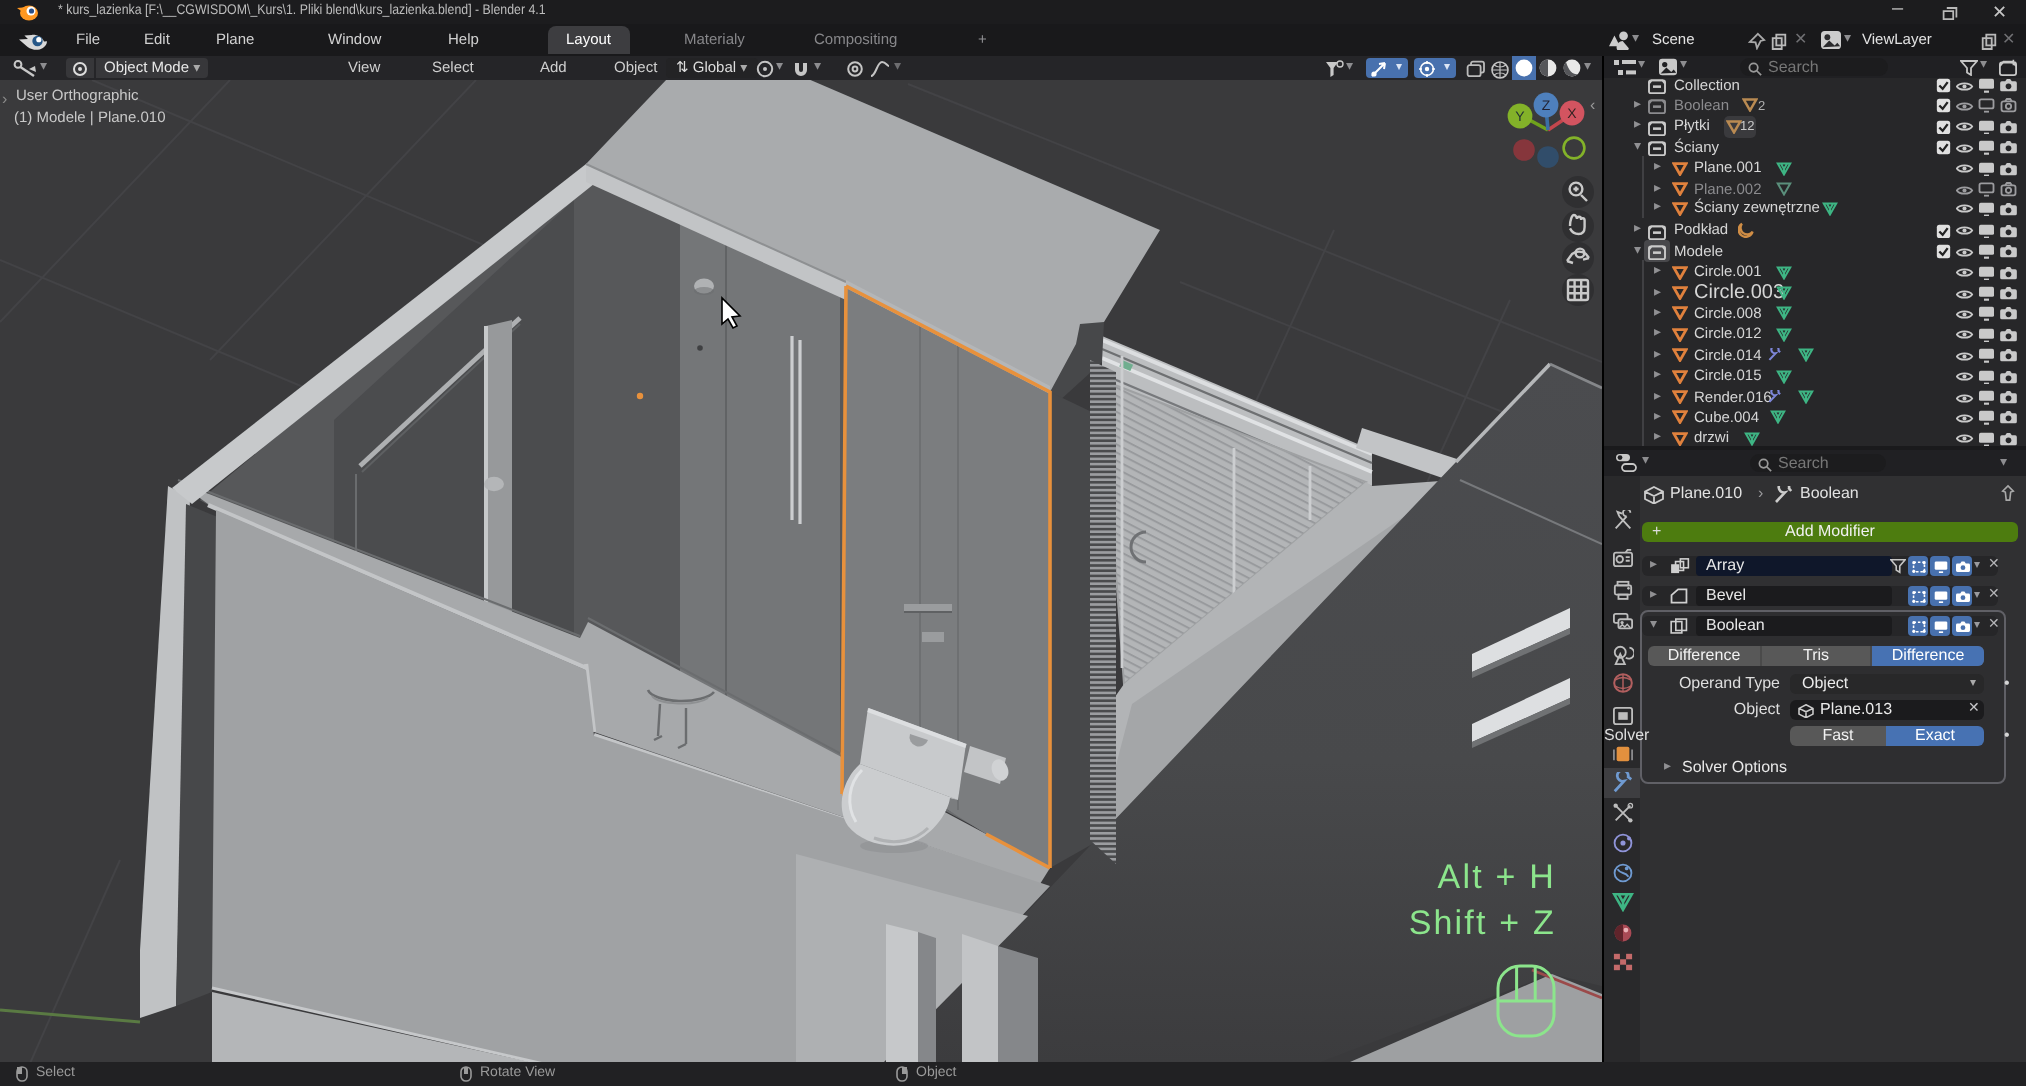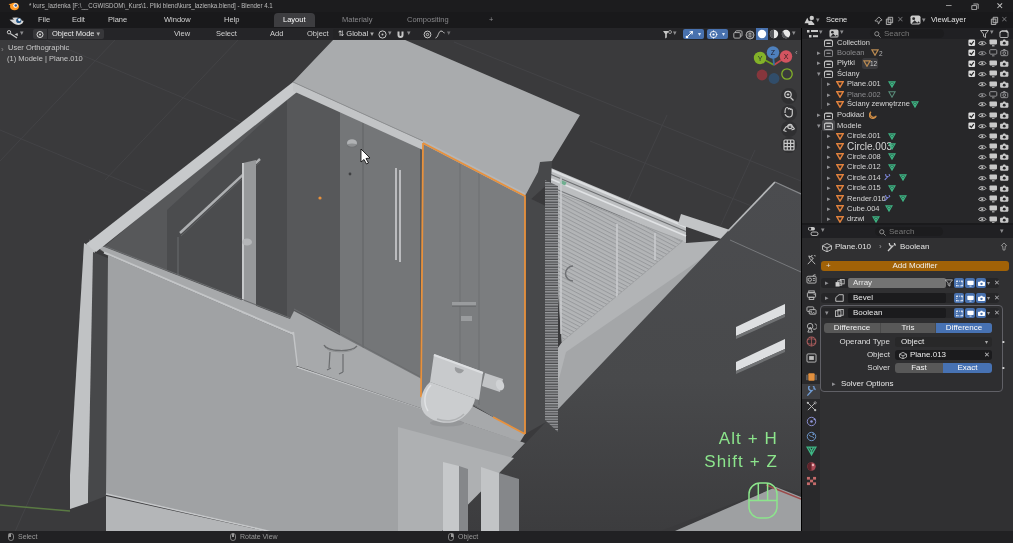--- a/index.html
+++ b/index.html
@@ -889,31 +889,31 @@
       <span class="abs" style="left:33px;top:17px">Plane.010</span>
       <span class="abs" style="left:77px;top:17px;color:#9a9a9d;font-size:8px">›</span>
       <svg class="abs" style="left:85px;top:18px" width="10" height="9" viewBox="0 0 10 9">
           <path d="M1 8 L5.5 3.2 a2.6 2.6 0 1 1 2-2 L8.6 2.5" stroke="#ccc" stroke-width="1.3" fill="none"></path>
         </svg>
       <span class="abs" style="left:98px;top:17px">Boolean</span>
       <svg class="abs" style="left:198px;top:17px" width="8" height="9" viewBox="0 0 9 10">
           <path d="M4.5 1 L7.5 4 L6 4.5 L5.5 9 L3.5 9 L3 4.5 L1.5 4 Z" fill="none" stroke="#a9a9a9" stroke-width=".9"></path>
         </svg>
 
-      <div class="abs" style="left:19px;top:36px;width:188px;height:10px;background:#a16207;border-radius:3px;text-align:center;line-height:10px;color:#f0f0f0">Add Modifier</div>
+      <div class="abs" style="left:19px;top:36px;width:188px;height:10px;background:#4d7c0f;border-radius:3px;text-align:center;line-height:10px;color:#f0f0f0">Add Modifier</div>
       <span class="abs" style="left:24px;top:36px;line-height:10px;color:#ddd">+</span>
       <div id="modrows">
       <div class="abs" style="left:19px;top:53px;width:178px;height:10px;background:#262628;border-radius:3px"></div>
           <span class="abs" style="left:23px;top:53px;color:#909093;font-size:7px;line-height:10px">▸</span>
           <svg class="abs" style="left:33px;top:54px" width="10" height="8" viewBox="0 0 11 9">
             <rect x=".5" y="3.5" width="4.5" height="5" fill="#cfcfcf"></rect>
             <rect x="3" y="2" width="4.5" height="5" fill="none" stroke="#cfcfcf" stroke-width=".9"></rect>
             <rect x="5.7" y=".5" width="4.5" height="5" fill="none" stroke="#cfcfcf" stroke-width=".9"></rect>
           </svg>
-          <div class="abs" style="left:46px;top:53px;width:93px;height:10px;background:#737373;border-radius:2px;color:#e8e8e8;line-height:10px;padding-left:5px;font-size:8px">Array</div>
+          <div class="abs" style="left:46px;top:53px;width:93px;height:10px;background:#0f172a;border-radius:2px;color:#e8e8e8;line-height:10px;padding-left:5px;font-size:8px">Array</div>
           <svg class="abs" style="left:143px;top:54px" width="8" height="8" viewBox="0 0 9 8">
             <path d="M.5.5 h8 L5.5 4 v3.5 l-2-1.2 V4 Z" fill="none" stroke="#c5c5c5" stroke-width=".9"></path>
           </svg>
           <span class="abs" style="left:152px;top:53px;width:10px;height:10px;background:#4871ae;border-radius:2px"></span>
           <svg class="abs" style="left:153.5px;top:54.5px" width="7" height="7" viewBox="0 0 9 8">
             <rect x="1" y="1" width="7" height="6" fill="none" stroke="#fff" stroke-width="1" stroke-dasharray="1.6 1.2"></rect>
             <circle cx="1.2" cy="1.2" r="1" fill="#fff"></circle>
             <circle cx="7.8" cy="1.2" r="1" fill="#fff"></circle>
             <circle cx="1.2" cy="6.8" r="1" fill="#fff"></circle>
             <circle cx="7.8" cy="6.8" r="1" fill="#fff"></circle>
@@ -992,21 +992,21 @@
       <span class="abs" style="left:0px;top:112px;width:88px;text-align:right;line-height:10px;font-size:8px;color:#dedede">Operand Type</span>
       <div class="abs" style="left:93px;top:112px;width:97px;height:9.5px;background:#282829;border-radius:3px;color:#ebebeb;line-height:10px;font-size:8px"><span style="margin-left:6px">Object</span><span style="position:absolute;right:4px;top:0;font-size:6px;color:#aaa">▾</span></div>
       <span class="abs" style="left:200px;top:112px;color:#d5d5d5;font-size:8px;line-height:10px">•</span>
       <span class="abs" style="left:0px;top:125px;width:88px;text-align:right;line-height:10px;font-size:8px;color:#dedede">Object</span>
       <div class="abs" style="left:93px;top:125px;width:97px;height:9.5px;background:#1b1b1d;border-radius:3px"></div>
       <svg class="abs" style="left:97px;top:126.5px" width="8" height="7" viewBox="0 0 10 9">
             <path d="M5 .5 L9.5 2.8 L9.5 6.5 L5 8.8 L.5 6.5 L.5 2.8 Z M.5 2.8 L5 5 L9.5 2.8 M5 5 L5 8.8" fill="none" stroke="#ccc" stroke-width="1"></path>
           </svg>
       <span class="abs" style="left:108px;top:125px;line-height:10px;font-size:8px;color:#ebebeb">Plane.013</span>
       <span class="abs" style="left:182px;top:125px;color:#c5c5c8;font-size:7px;line-height:10px">✕</span>
-      <span class="abs" style="left:0px;top:138px;width:88px;text-align:right;line-height:10px;font-size:8px;color:#dedede">Solver</span>
+      <span class="abs" style="left:0px;top:138px;width:88px;line-height:10px;font-size:8px;color:#dedede">Solver</span>
       <div class="abs" style="left:93px;top:138px;width:48px;height:9.5px;background:#585858;border-radius:3px 0 0 3px"></div>
       <div class="abs" style="left:141px;top:138px;width:49px;height:9.5px;background:#4772b3;border-radius:0 3px 3px 0"></div>
       <span class="abs" style="left:93px;top:138px;width:48px;text-align:center;line-height:10px;font-size:8px;color:#f2f2f2">Fast</span>
       <span class="abs" style="left:141px;top:138px;width:49px;text-align:center;line-height:10px;font-size:8px;color:#fff">Exact</span>
       <span class="abs" style="left:200px;top:138px;color:#d5d5d5;font-size:8px;line-height:10px">•</span>
       <span class="abs" style="left:30px;top:154px;color:#909093;font-size:7px;line-height:10px">▸</span>
       <span class="abs" style="left:39px;top:154px;line-height:10px;font-size:8px;color:#e8e8e8">Solver Options</span>
       </div>
     </div>
   </div>

